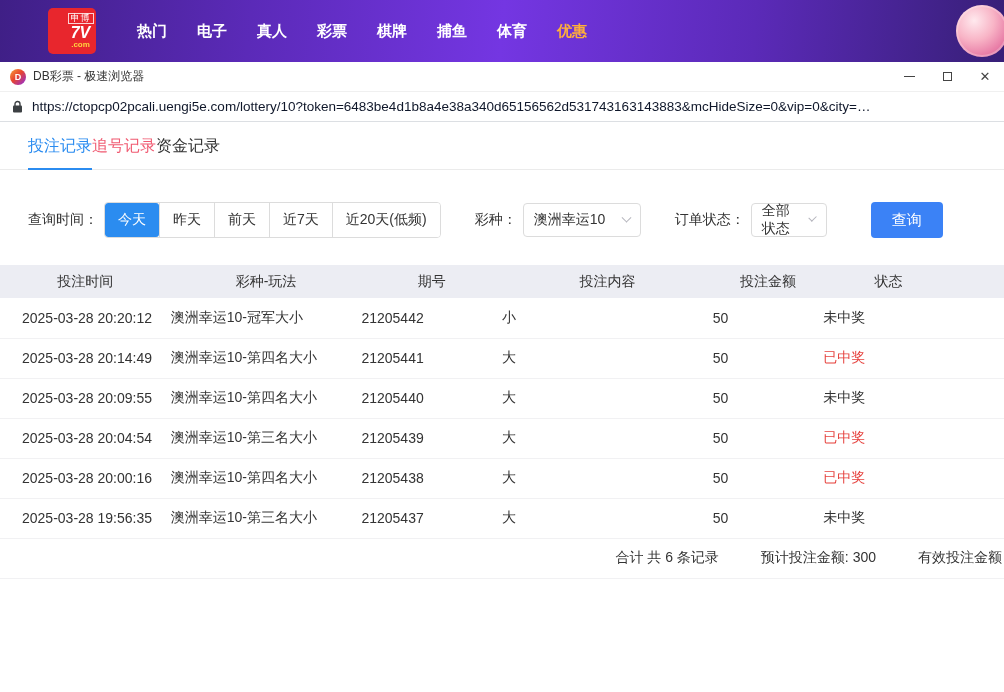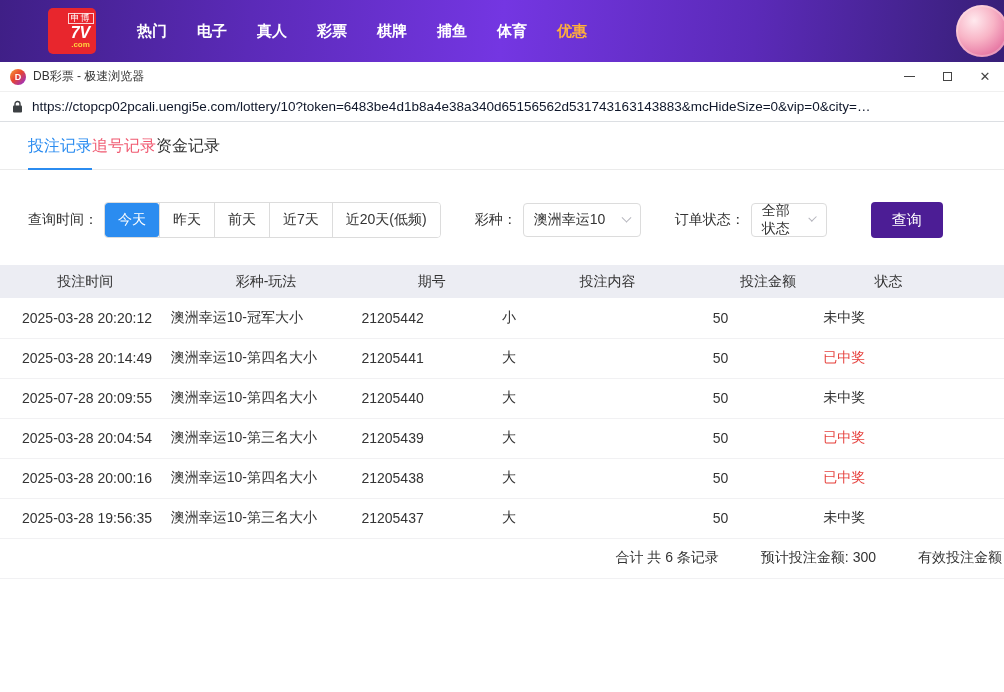--- a/index.html
+++ b/index.html
@@ -105,21 +105,21 @@
     border: 1px solid #dcdcdc; border-radius: 4px; height: 34px;
     padding: 0 10px; margin-left: 6px; cursor: pointer; background: #fff; color: #333;
   }
   .select.lottery { width: 118px; }
   .select.status { width: 76px; }
   .caret {
     width: 7px; height: 7px; border-right: 1.5px solid #b4b4bc; border-bottom: 1.5px solid #b4b4bc;
     transform: rotate(45deg) translate(-2px, -2px); margin-left: 8px;
   }
   .search-btn {
-    margin-left: 44px; width: 72px; height: 36px; background: #4c1d95; color: #fff;
+    margin-left: 44px; width: 72px; height: 36px; background: #3b82f6; color: #fff;
     border: none; border-radius: 4px; font-size: 15px; cursor: pointer; font-family: inherit;
   }
 
   
   .records { margin-top: 27px; }
   table { width: 100%; border-collapse: collapse; table-layout: fixed; }
   thead th {
     height: 33px; background: #ecedf3; font-weight: 400; font-size: 14px; color: #333;
     text-align: center;
   }
@@ -252,21 +252,21 @@
         <tr>
           <td>2025-03-28 20:14:49</td>
           <td>澳洲幸运10-第四名大小</td>
           <td>21205441</td>
           <td>大</td>
           <td>50</td>
           <td data-state="won">已中奖</td>
           <td></td>
         </tr>
         <tr>
-          <td>2025-07-28 20:09:55</td>
+          <td>2025-03-28 20:09:55</td>
           <td>澳洲幸运10-第四名大小</td>
           <td>21205440</td>
           <td>大</td>
           <td>50</td>
           <td data-state="lost">未中奖</td>
           <td></td>
         </tr>
         <tr>
           <td>2025-03-28 20:04:54</td>
           <td>澳洲幸运10-第三名大小</td>

